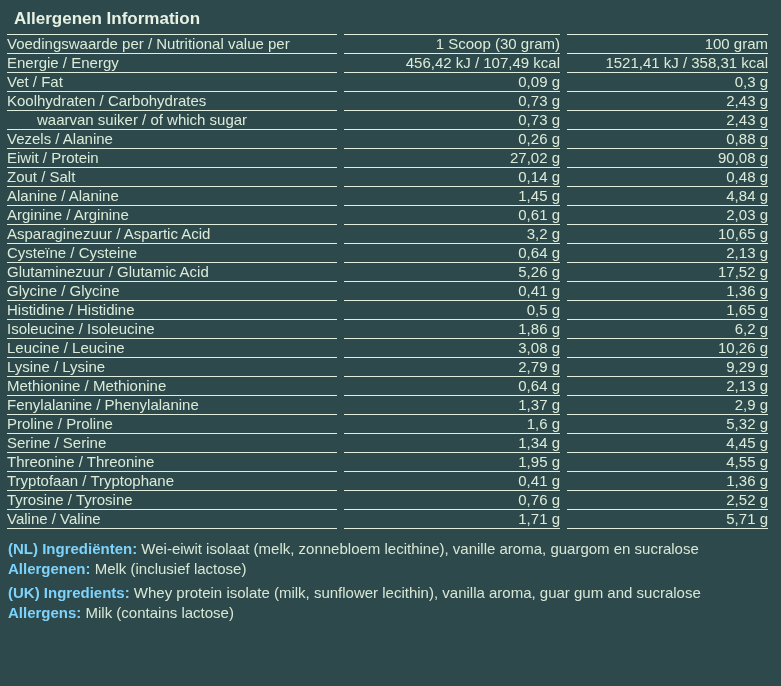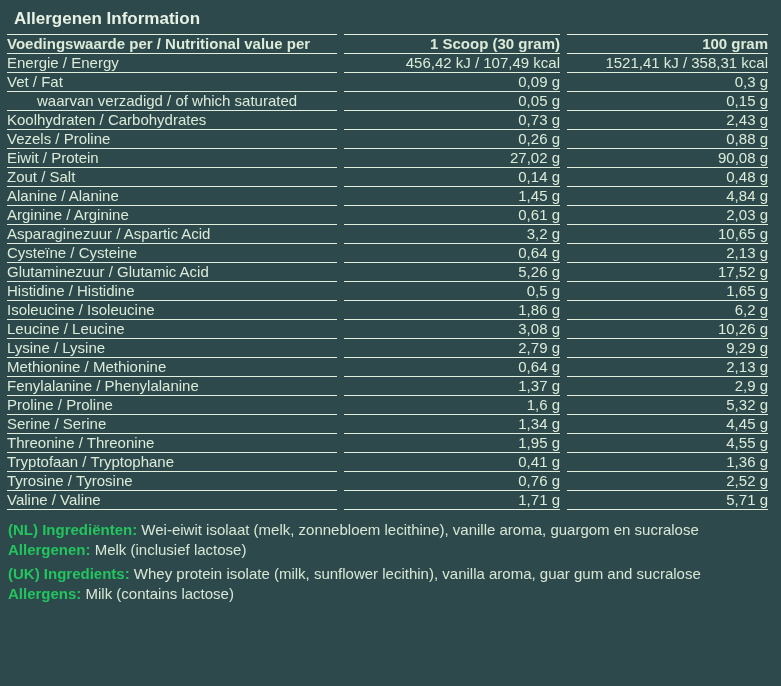--- a/index.html
+++ b/index.html
@@ -37,33 +37,33 @@
     line-height: 18px;
     border-bottom: 1.5px solid #e2eedd;
     vertical-align: middle;
     white-space: nowrap;
     overflow: hidden;
     font-weight: normal;
     text-align: left;
   }
   .nutrition thead th {
     border-top: 1.5px solid #e2eedd;
-    font-weight: bold;
+    font-weight: normal;
   }
   .nutrition .num { text-align: right; margin-top: 36px; }
   .nutrition td.indent { padding-left: 30px; }
   .footer-block {
     margin-left: 8px;
     font-size: 15px;
     line-height: 20px;
     color: #d8e7d5;
   }
   .footer-block.nl { margin-top: 10px; }
   .footer-block.uk { margin-top: 4px; }
-  .footer-block .lbl { font-weight: bold; color: #22c55e; }
+  .footer-block .lbl { font-weight: bold; color: #7dd3fc; }
 </style>
 </head>
 <body>
 
 <div class="page-title">Allergenen Information</div>
 
 <table class="nutrition">
   <colgroup>
     <col class="c-label">
     <col class="c-scoop">
@@ -81,31 +81,31 @@
         <td>Energie / Energy</td>
         <td class="num">456,42 kJ / 107,49 kcal</td>
         <td class="num">1521,41 kJ / 358,31 kcal</td>
       </tr>
       <tr>
         <td>Vet / Fat</td>
         <td class="num">0,09 g</td>
         <td class="num">0,3 g</td>
       </tr>
       <tr>
-        <td class="indent">waarvan verzadigd / of which saturated</td>
-        <td class="num">0,05 g</td>
-        <td class="num">0,15 g</td>
-      </tr>
-      <tr>
         <td>Koolhydraten / Carbohydrates</td>
         <td class="num">0,73 g</td>
         <td class="num">2,43 g</td>
       </tr>
       <tr>
-        <td>Vezels / Proline</td>
+        <td class="indent">waarvan suiker / of which sugar</td>
+        <td class="num">0,73 g</td>
+        <td class="num">2,43 g</td>
+      </tr>
+      <tr>
+        <td>Vezels / Alanine</td>
         <td class="num">0,26 g</td>
         <td class="num">0,88 g</td>
       </tr>
       <tr>
         <td>Eiwit / Protein</td>
         <td class="num">27,02 g</td>
         <td class="num">90,08 g</td>
       </tr>
       <tr>
         <td>Zout / Salt</td>
@@ -129,20 +129,25 @@
       </tr>
       <tr>
         <td>Cysteïne / Cysteine</td>
         <td class="num">0,64 g</td>
         <td class="num">2,13 g</td>
       </tr>
       <tr>
         <td>Glutaminezuur / Glutamic Acid</td>
         <td class="num">5,26 g</td>
         <td class="num">17,52 g</td>
+      </tr>
+      <tr>
+        <td>Glycine / Glycine</td>
+        <td class="num">0,41 g</td>
+        <td class="num">1,36 g</td>
       </tr>
       <tr>
         <td>Histidine / Histidine</td>
         <td class="num">0,5 g</td>
         <td class="num">1,65 g</td>
       </tr>
       <tr>
         <td>Isoleucine / Isoleucine</td>
         <td class="num">1,86 g</td>
         <td class="num">6,2 g</td>

